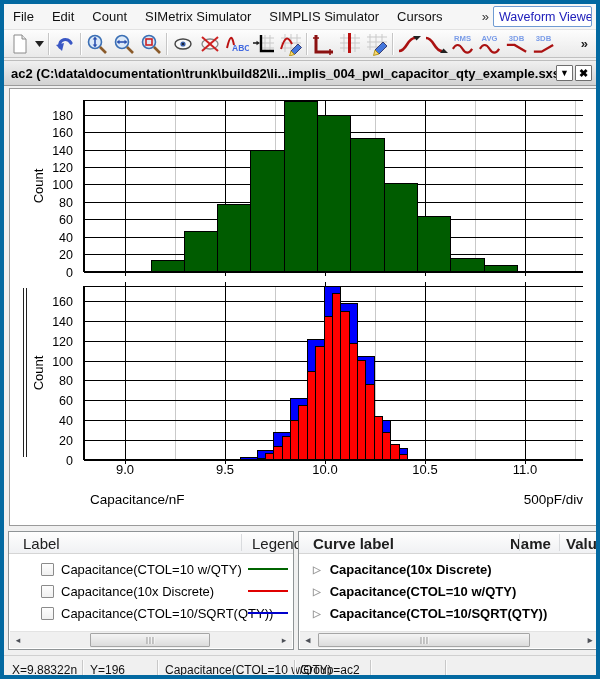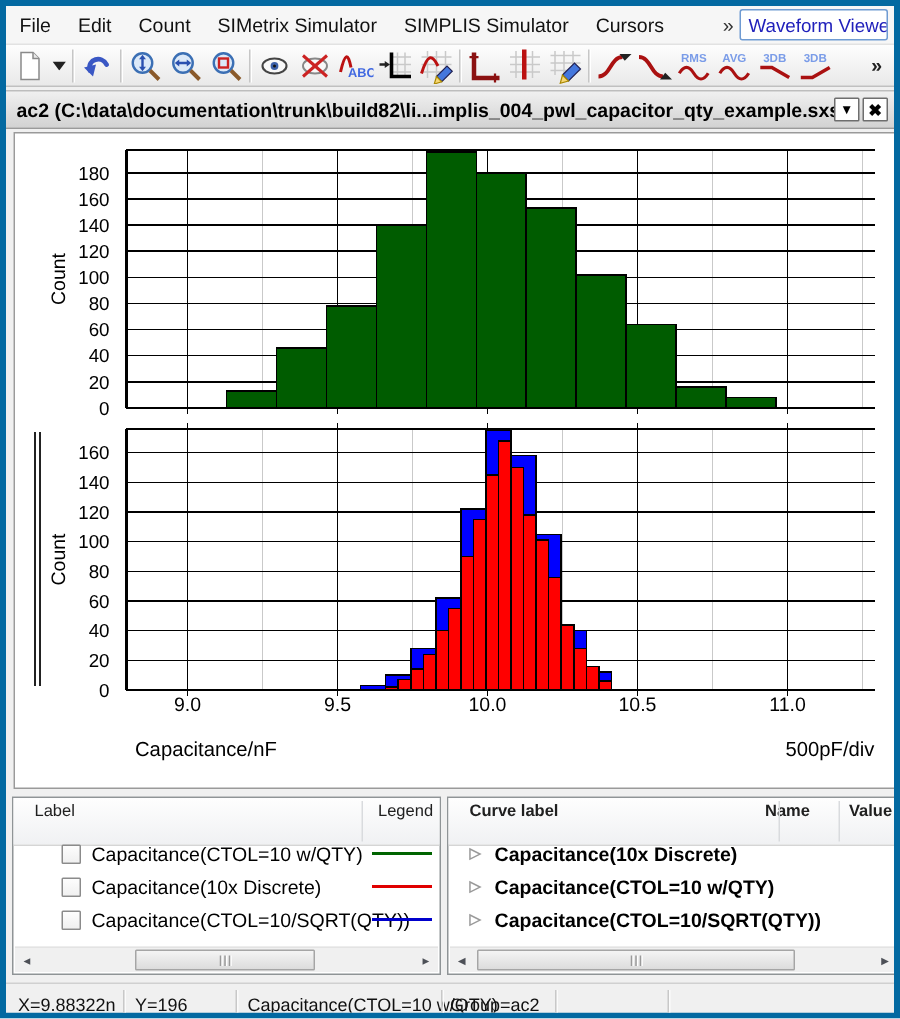--- a/index.html
+++ b/index.html
@@ -55,23 +55,23 @@
   }
   #chart-svg { position:absolute; left:0; top:0; }
   
   .panel {
     position:absolute; top:527px; height:119px; background:#fff;
     border:1px solid #8f9496;
   }
   .panel.left  { left:4px;  width:286px; }
   .panel.right { left:294px; width:302px;font-weight:bold; }
   .phead {
-    position:absolute; left:0; top:0; right:0; height:32px;
+    position:absolute; left:0; top:0; right:0; height:22px;
     background:linear-gradient(#fefefe,#f0f1f3);
-    border-bottom:1px solid #d5d5d5; font-size:11px; color:#202020;
+    border-bottom:1px solid #d5d5d5; font-size:15px; color:#202020;
   }
   .phead .hcell { position:absolute; top:3px; white-space:nowrap; }
   .hdiv { position:absolute; top:2px; bottom:2px; width:1px; background:#d9dbde; }
   .prow { position:absolute; height:22px; display:flex; align-items:center; font-size:13px; color:#000; white-space:nowrap; }
   .checkbox {
     width:13px; height:13px; background:linear-gradient(#fdfdfd,#f0f0f0);
     border:1px solid #8b8b8b; border-radius:1px; margin-right:7px;
   }
   .legend-line { position:absolute; width:40px; height:2px; top:10px; }
   .tri { font-size:10px; color:#9a9a9a; margin-right:9px; }

